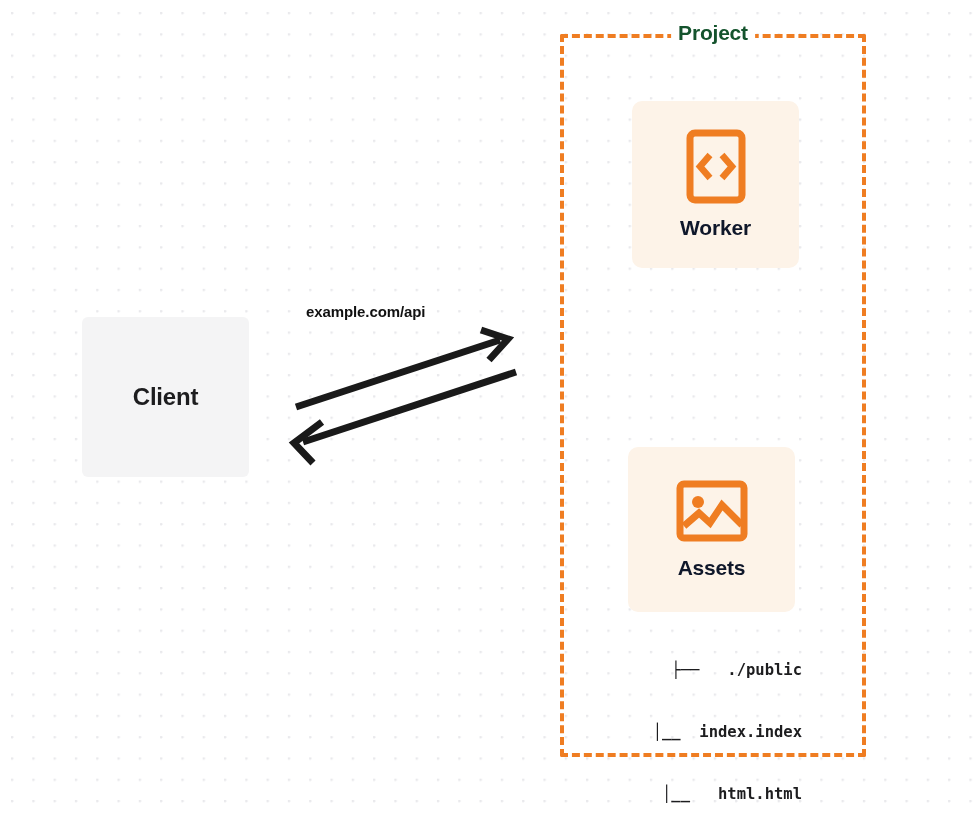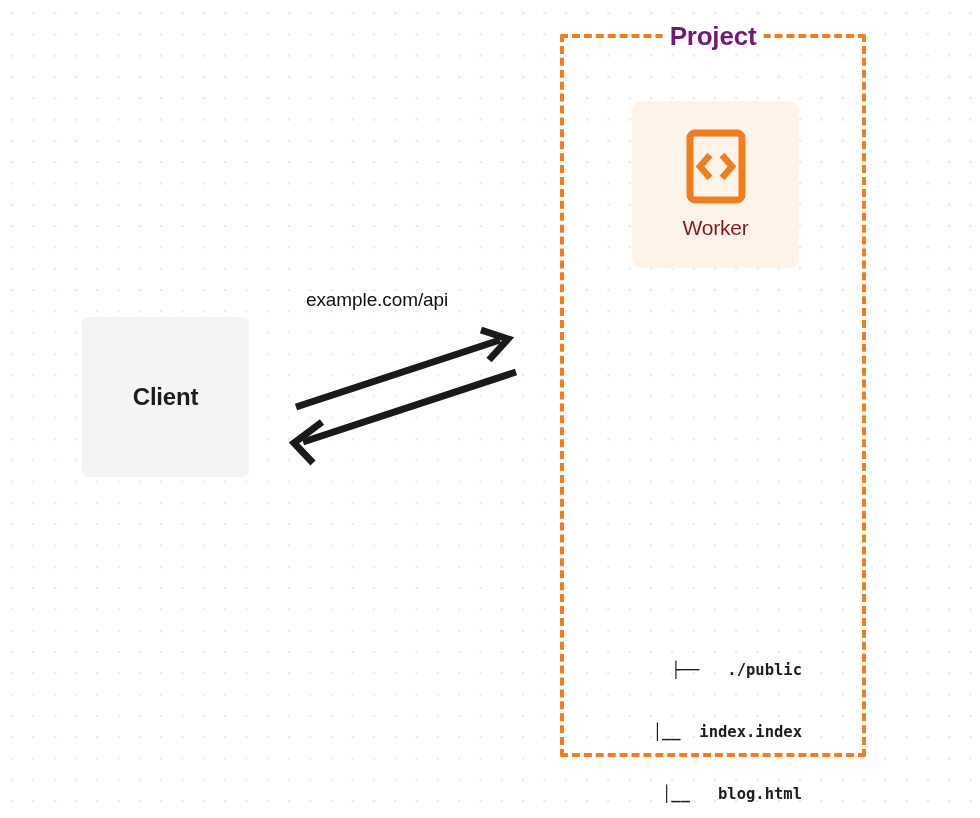--- a/index.html
+++ b/index.html
@@ -49,23 +49,23 @@
     position: absolute;
     left: 0;
     top: 0;
     width: 980px;
     height: 818px;
     pointer-events: none;
   }
   #request-label {
     position: absolute;
     left: 306px;
-    top: 289px;
-    font-size: 19px;
-    font-weight: normal;
+    top: 303px;
+    font-size: 15px;
+    font-weight: bold;
     color: #111111;
     letter-spacing: -0.1px;
     white-space: nowrap;
   }
 
   
   #project-container {
     position: absolute;
     left: 560px;
     top: 34px;
@@ -83,23 +83,23 @@
     border: 4px dashed #ef7d22;
     border-radius: 2px;
   }
   #project-title {
     position: absolute;
     left: 50%;
     top: -13px;
     transform: translateX(-50%);
     background: #ffffff;
     padding: 0 7px;
-    font-size: 26px;
-    font-weight: bold;
-    color: #701a75;
+    font-size: 21px;
+    font-weight: bold;
+    color: #14532d;
     letter-spacing: -0.2px;
     white-space: nowrap;
   }
 
   
   .project-card {
     position: absolute;
     background: #fdf3e8;
     border-radius: 10px;
     display: flex;
@@ -122,22 +122,22 @@
   .project-card .card-icon {
     display: block;
     line-height: 0;
     margin-bottom: 12px;
   }
   #assets-card .card-icon {
     margin-bottom: 14px;
   }
   .project-card .card-label {
     font-size: 21px;
-    font-weight: normal;
-    color: #7f1d1d;
+    font-weight: bold;
+    color: #0f172a;
     letter-spacing: -0.2px;
   }
 
   
   #file-tree {
     position: absolute;
     left: 50px;
     top: 584px;
     width: 192px;
     font-family: "DejaVu Sans Mono", monospace;
@@ -182,22 +182,32 @@
       <span class="card-icon">
         <svg width="60" height="75" viewBox="0 0 60 75" xmlns="http://www.w3.org/2000/svg">
           <rect x="4" y="4" width="52" height="67" rx="5" ry="5" fill="none" stroke="#ef7d22" stroke-width="7"></rect>
           <polyline points="24,26 14,37.5 24,49" fill="none" stroke="#ef7d22" stroke-width="6.5" stroke-linecap="butt" stroke-linejoin="miter"></polyline>
           <polyline points="36,26 46,37.5 36,49" fill="none" stroke="#ef7d22" stroke-width="6.5" stroke-linecap="butt" stroke-linejoin="miter"></polyline>
         </svg>
       </span>
       <span class="card-label">Worker</span>
     </div>
 
+    <div id="assets-card" class="project-card">
+      <span class="card-icon">
+        <svg width="72" height="62" viewBox="0 0 72 62" xmlns="http://www.w3.org/2000/svg">
+          <rect x="4" y="4" width="64" height="54" rx="4" ry="4" fill="none" stroke="#ef7d22" stroke-width="7"></rect>
+          <circle cx="22" cy="22" r="6" fill="#ef7d22"></circle>
+          <polyline points="8,46 23,33 34,43 46,25 66,45" fill="none" stroke="#ef7d22" stroke-width="7" stroke-linecap="butt" stroke-linejoin="miter"></polyline>
+        </svg>
+      </span>
+      <span class="card-label">Assets</span>
+    </div>
 
     <div id="file-tree">
       <span class="tree-line">├──   ./public</span>
       <span class="tree-line">    │__  index.index</span>
-      <span class="tree-line">    │__   blog.html</span>
+      <span class="tree-line">    │__   html.html</span>
       
     </div>
   </div>
 
 </div>
 
 </body></html>

